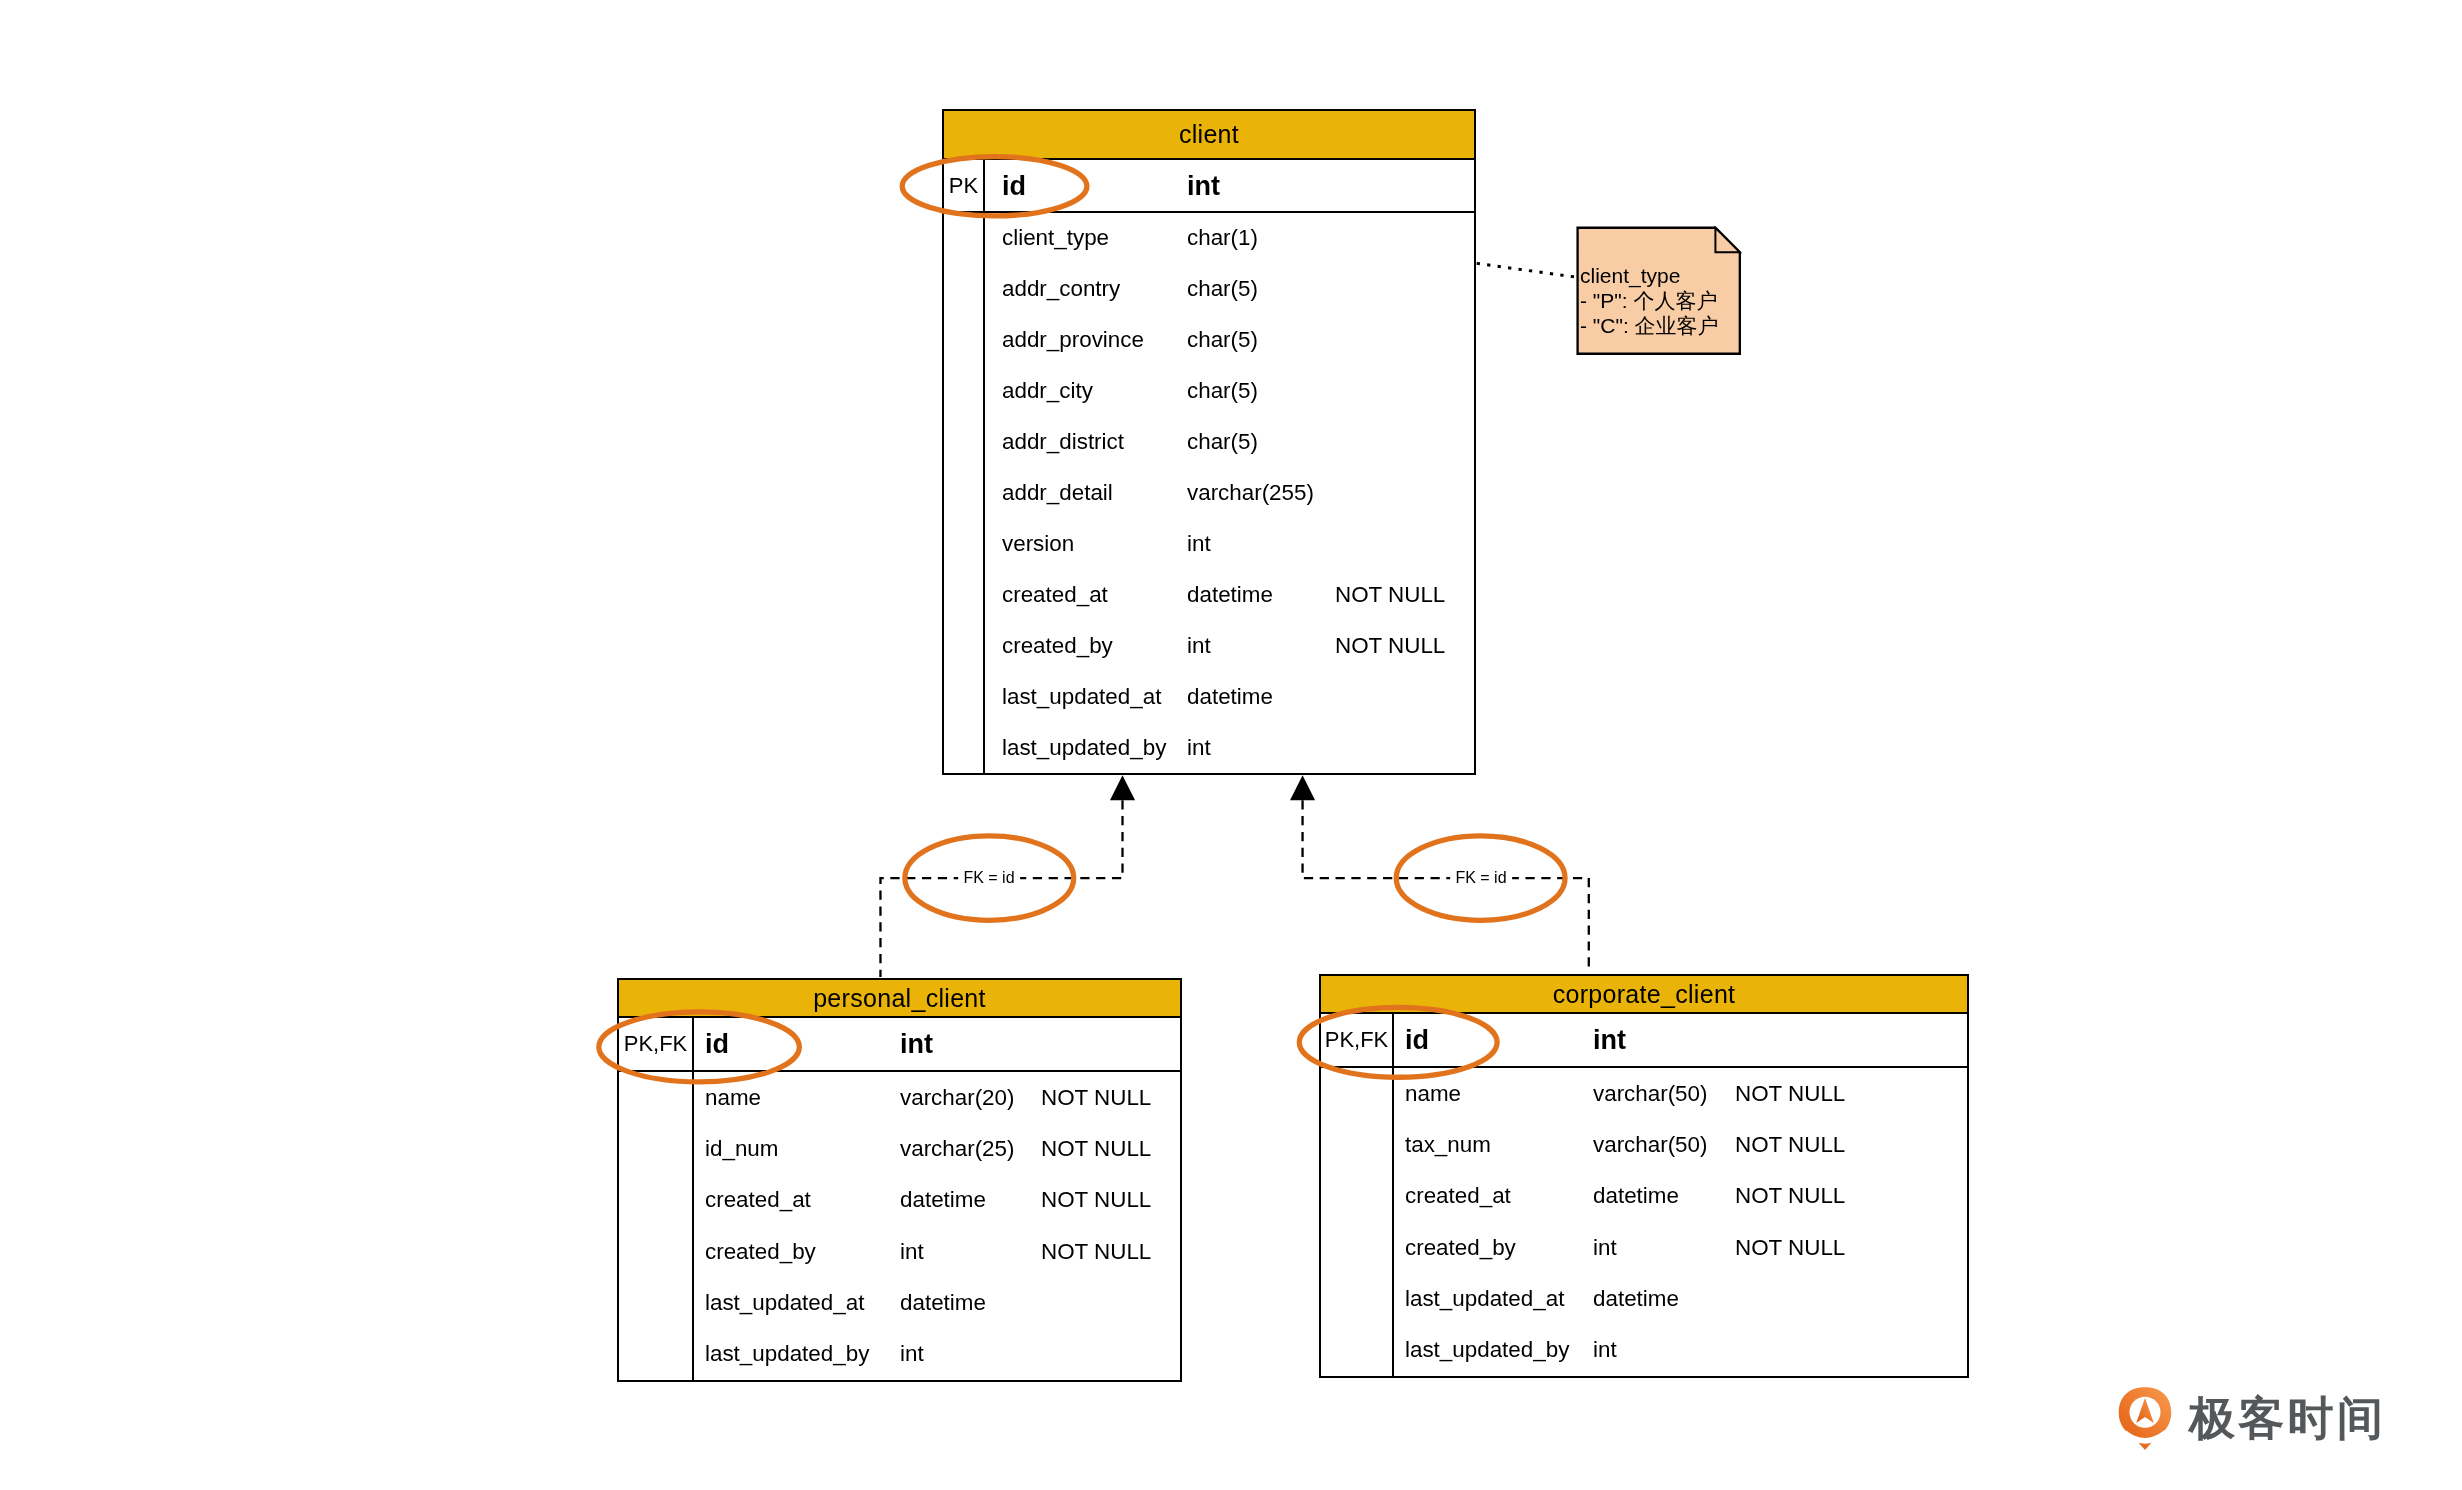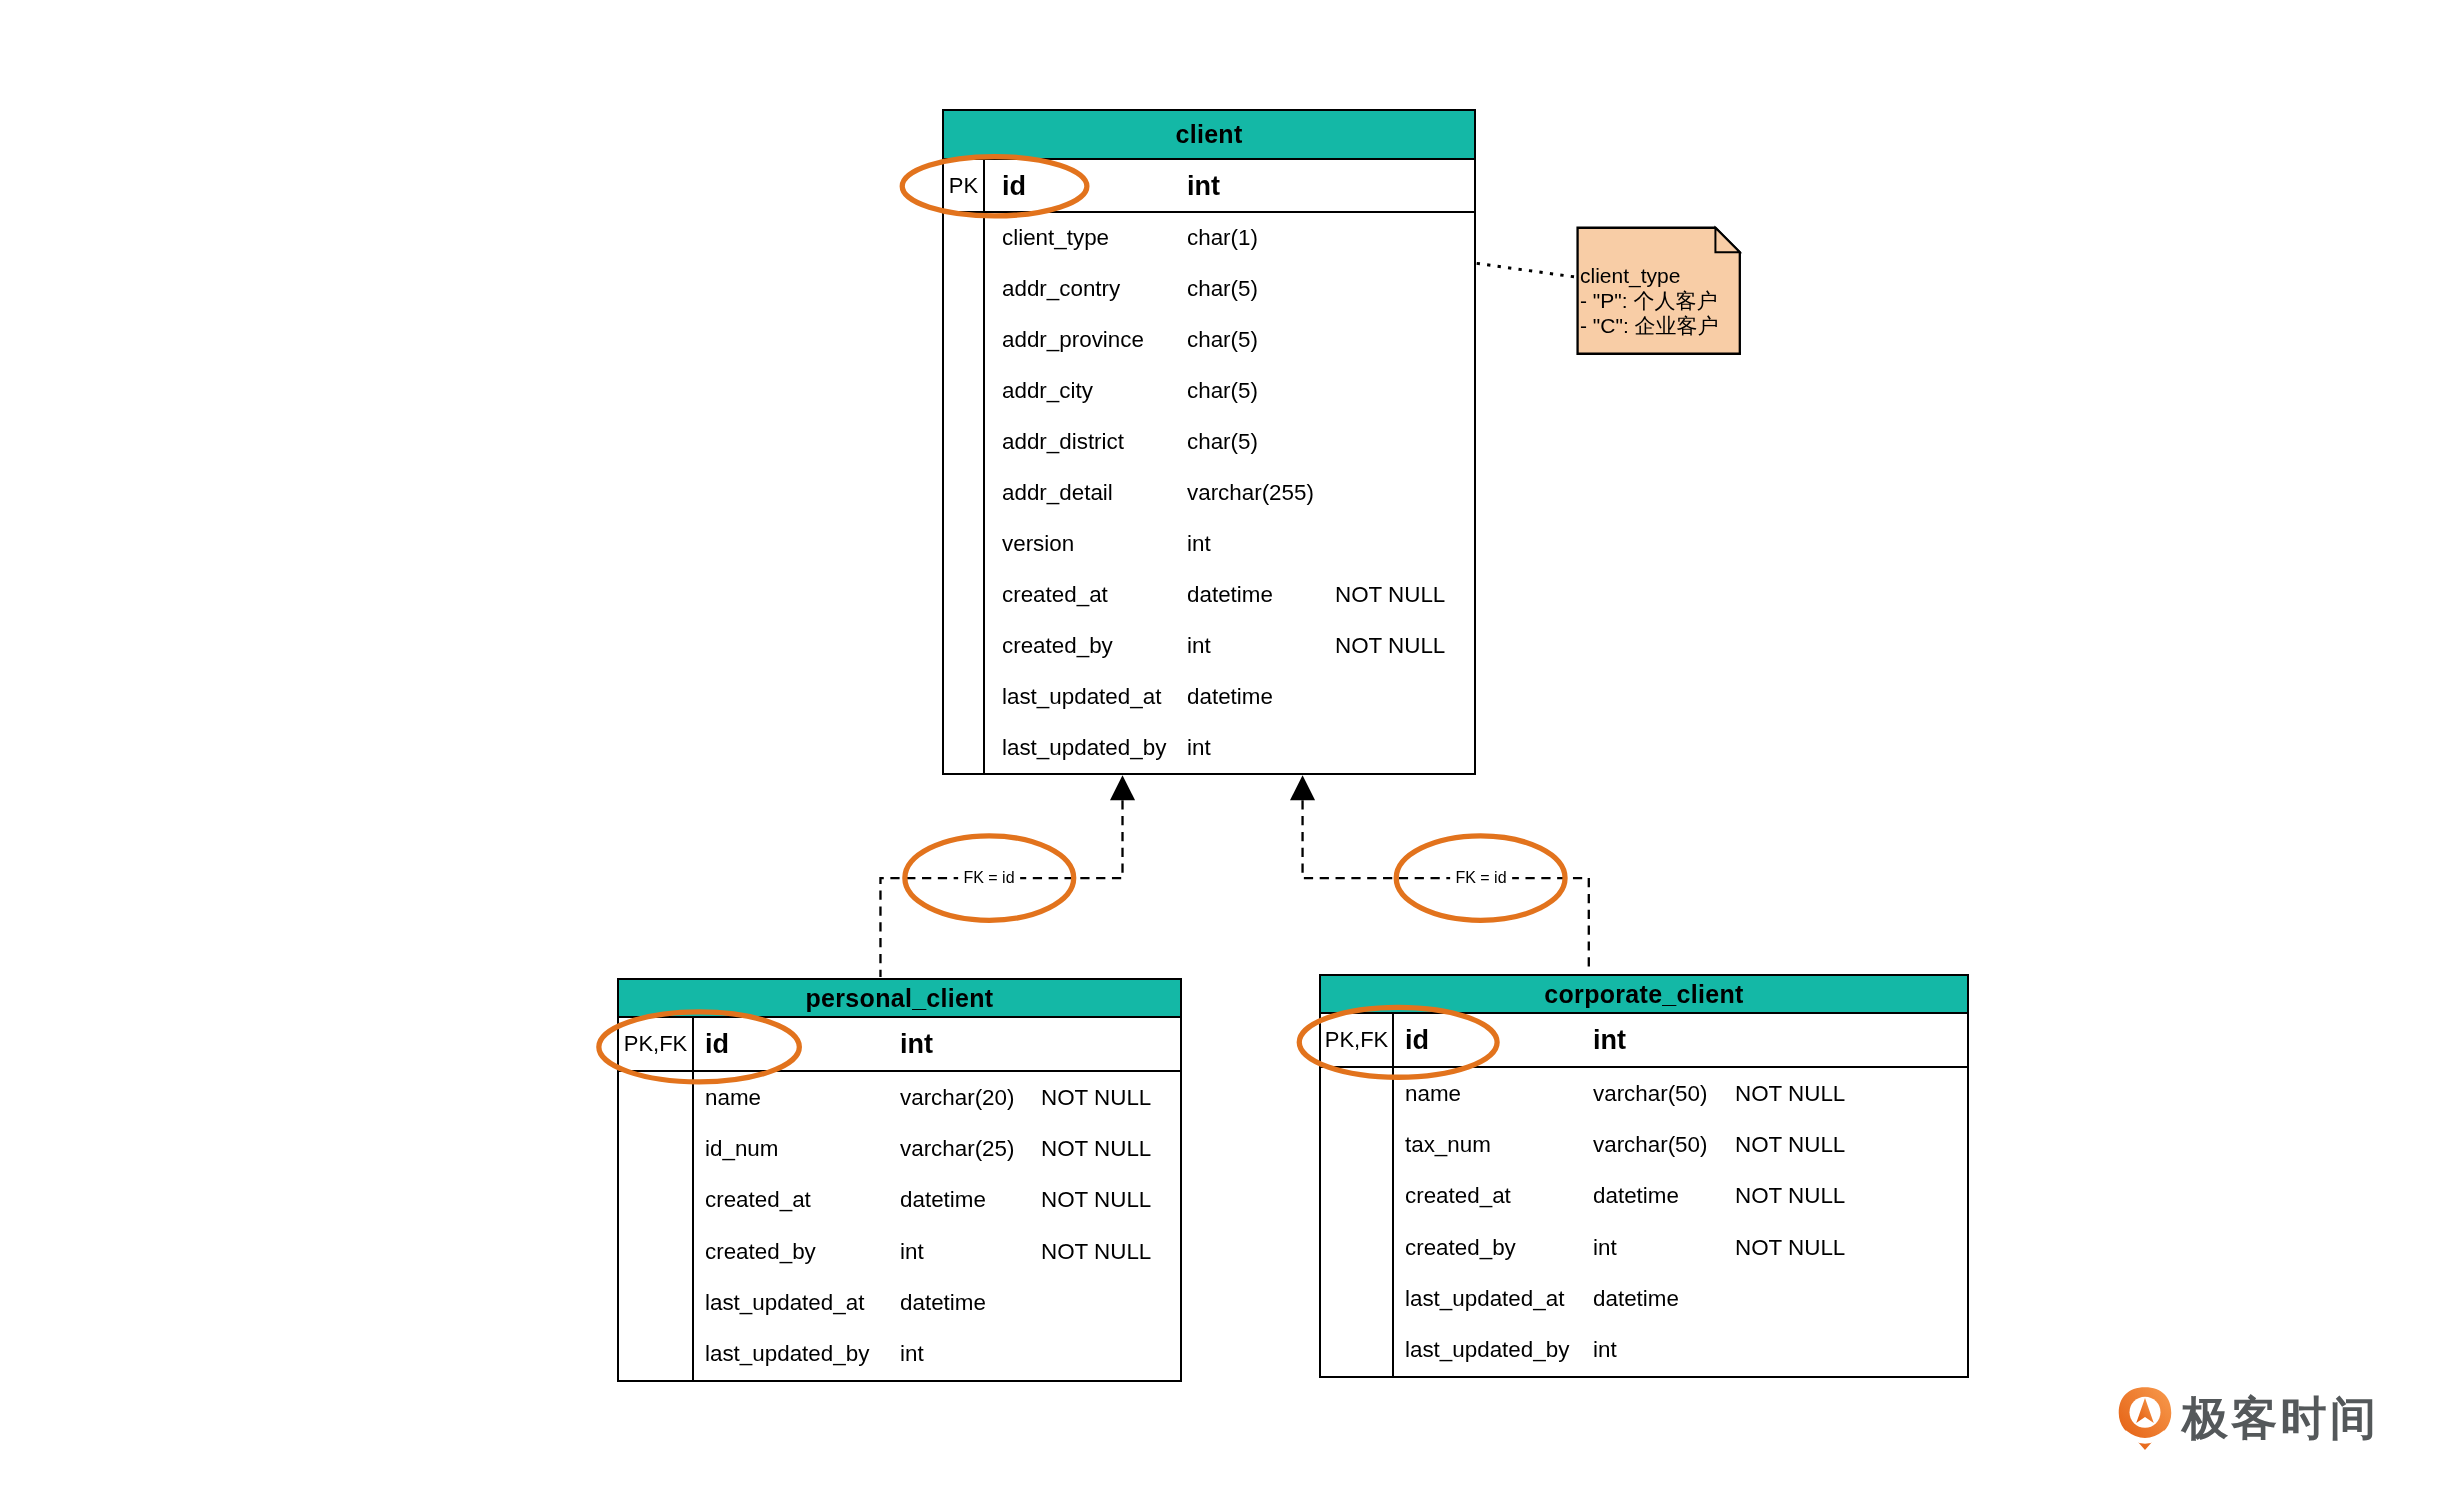--- a/index.html
+++ b/index.html
@@ -6,23 +6,23 @@
   .stage{
     position:relative;width:2462px;height:1491px;background:#ffffff;
     font-family:"Liberation Sans",sans-serif;color:#000;overflow:hidden;
   }
   
   .etable{
     position:absolute;box-sizing:border-box;border:2.6px solid #000;background:#fff;
     display:flex;flex-direction:column;
   }
   .etable .thead{
-    background:#14b8a6;border-bottom:2.6px solid #000;
+    background:#eab308;border-bottom:2.6px solid #000;
     display:flex;align-items:center;justify-content:center;
-    font-weight:bold;font-size:25px;letter-spacing:0.3px;
+    font-weight:normal;font-size:25px;letter-spacing:0.3px;
   }
   .idrow{position:relative;border-bottom:2px solid #000;}
   .rows{flex:1;display:flex;flex-direction:column;position:relative;}
   .row{flex:1;position:relative;}
   .cell{
     position:absolute;top:50%;transform:translateY(-50%);
     white-space:nowrap;font-size:22.4px;
   }
   .pkcell{
     position:absolute;left:0;top:50%;transform:translateY(-50%);
@@ -70,21 +70,21 @@
     background:#fff;padding:0 5.3px;font-size:16px;white-space:nowrap;
   }
   
   .note-text{
     position:absolute;left:1580px;top:263px;width:158px;
     font-size:21px;line-height:25px;white-space:nowrap;
   }
   
   .logo{
     position:absolute;left:2116px;top:1384px;height:69px;
-    display:flex;align-items:center;gap:8px;
+    display:flex;align-items:center;gap:15px;
   }
   .logo-text{
     font-size:46px;font-weight:600;color:#54585a;letter-spacing:3.3px;white-space:nowrap;
   }
 </style>
 </head>
 <body>
 
 <div class="stage">
 

